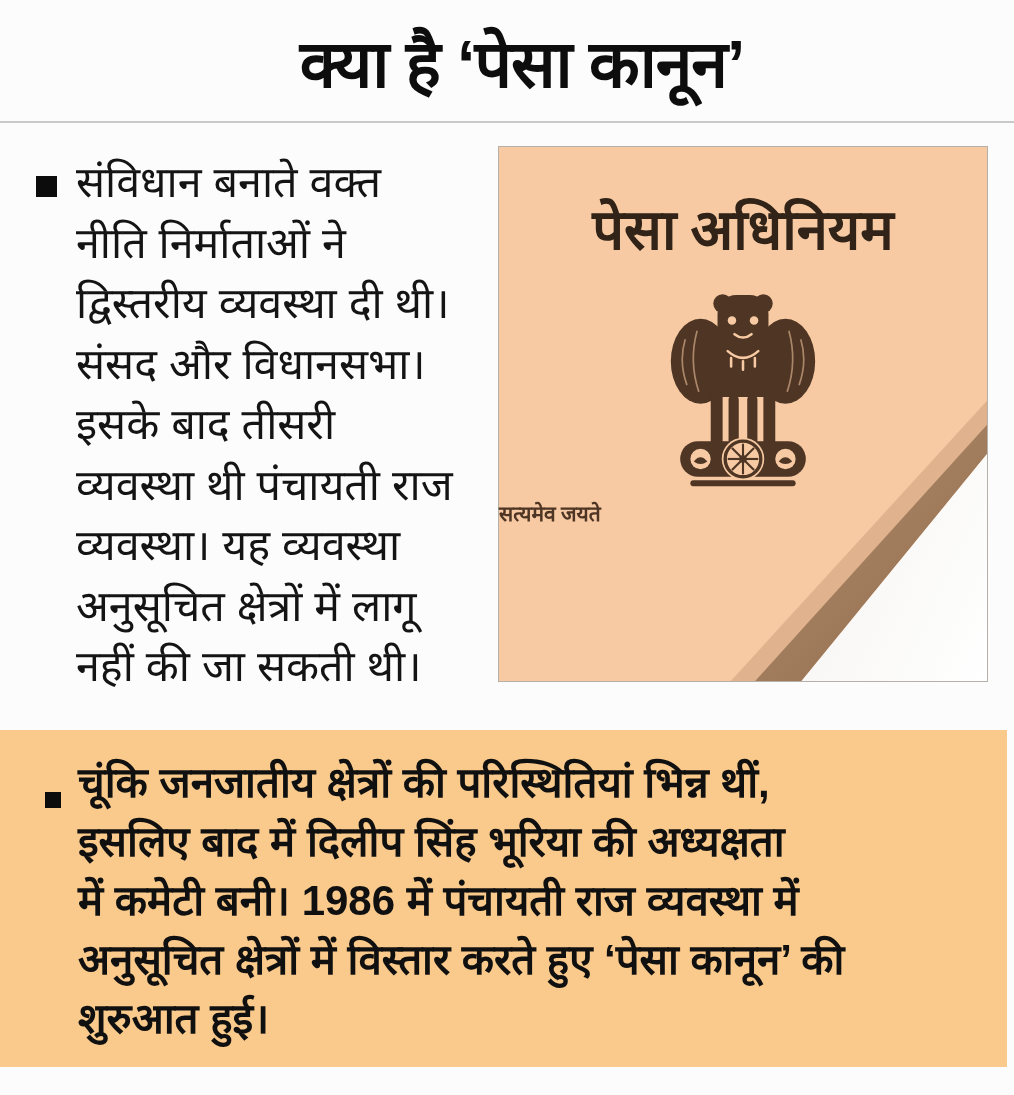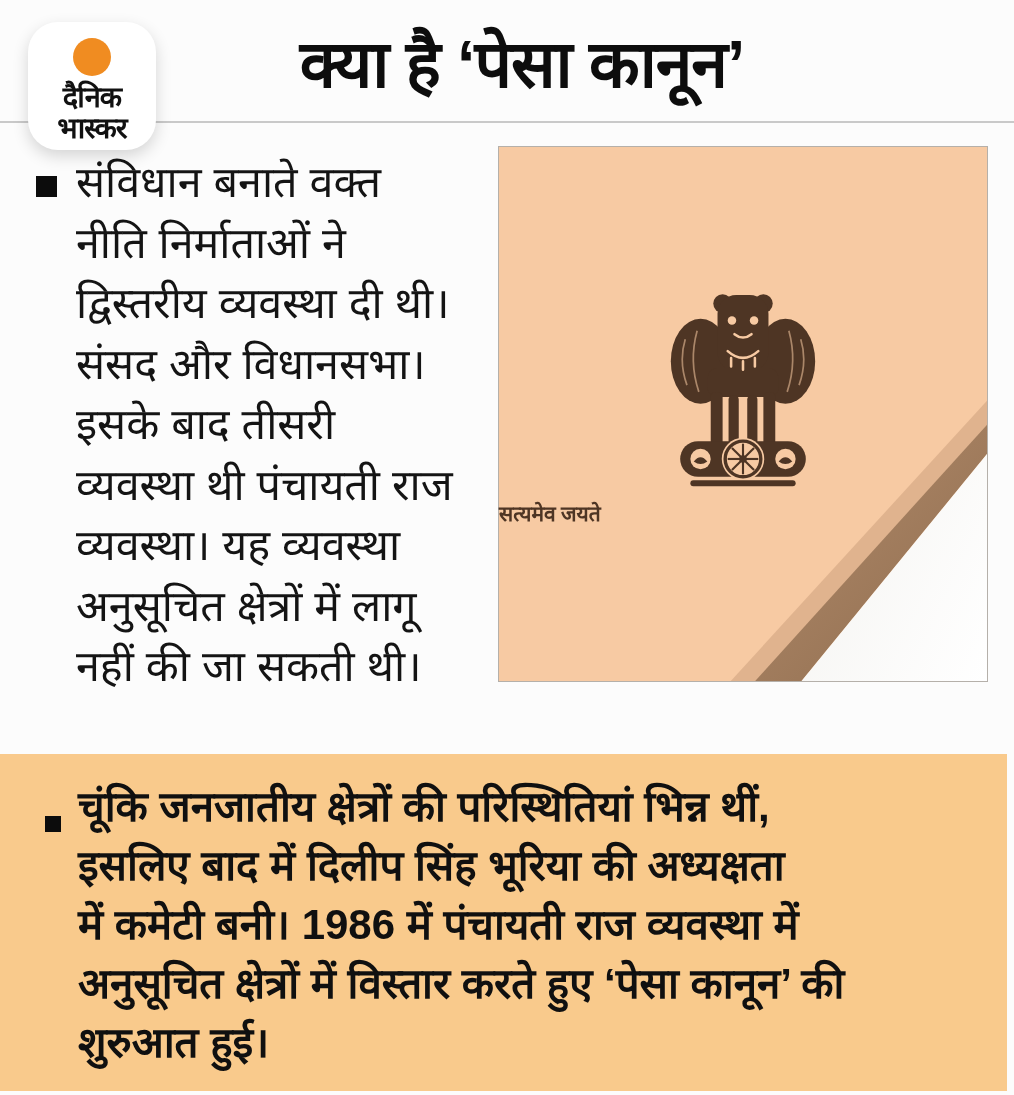--- a/index.html
+++ b/index.html
@@ -48,54 +48,50 @@
     position:absolute;inset:0;
     clip-path:polygon(100% 52%,100% 57.5%,62% 100%,52.5% 100%);
     background:linear-gradient(135deg,#c9a685 0%,#b28b6b 55%,#8e6c4e 100%);
   }
   .curl-white{
     position:absolute;inset:0;
     clip-path:polygon(100% 57.5%,62% 100%,100% 100%);
     background:linear-gradient(115deg,#e8e6e2,#f4f3f0 60%,#ffffff 100%);
   }
   
-  .highlight{position:absolute;left:0;top:730px;width:1007px;height:337px;background:#f9ca8c;margin-top:24px;}
+  .highlight{position:absolute;left:0;top:730px;width:1007px;height:337px;background:#f9ca8c;}
   .highlight-bullet{position:absolute;left:45px;top:62px;width:16px;height:16px;background:#0c0c0c;}
   .highlight-text{
     position:absolute;left:78px;top:23px;width:905px;margin:0;
     font-size:42px;line-height:59px;font-weight:bold;color:#101010;white-space:pre-line;
   }
 </style>
 </head>
 <body>
 
 <div class="canvas">
 
   <div class="divider"></div>
 
-  <div class="logo">
-    <div class="logo-dot"></div>
-    <div class="logo-text">दैनिक</div>
-    <div class="logo-text">भास्कर</div>
-  </div>
 
   <h1 class="title">क्या है ‘पेसा कानून’</h1>
 
   <span class="intro-bullet"></span>
   <p class="intro-text">संविधान बनाते वक्त
 नीति निर्माताओं ने
 द्विस्तरीय व्यवस्था दी थी।
 संसद और विधानसभा।
 इसके बाद तीसरी
 व्यवस्था थी पंचायती राज
 व्यवस्था। यह व्यवस्था
 अनुसूचित क्षेत्रों में लागू
 नहीं की जा सकती थी।</p>
 
   <div class="cover">
+    <div class="cover-title">पेसा अधिनियम</div>
 
     <svg class="emblem" width="170" height="214" viewBox="0 0 200 252" aria-hidden="true">
       <g fill="#4e3524">
         <ellipse cx="50" cy="104" rx="35" ry="50"></ellipse>
         <ellipse cx="150" cy="104" rx="35" ry="50"></ellipse>
         <circle cx="76" cy="36" r="11"></circle>
         <circle cx="124" cy="36" r="11"></circle>
         <rect x="70" y="26" width="60" height="90" rx="22"></rect>
         <rect x="58" y="112" width="84" height="34" rx="12"></rect>
         <rect x="62" y="140" width="14" height="64" rx="6"></rect>

